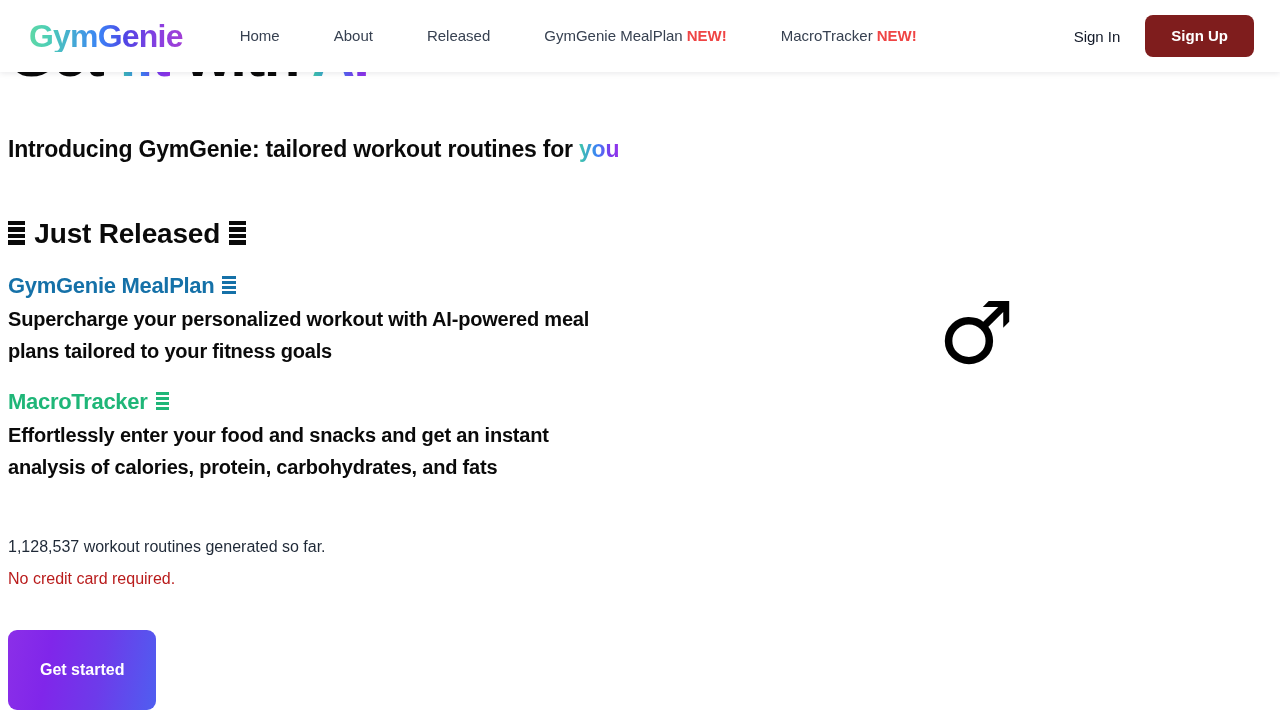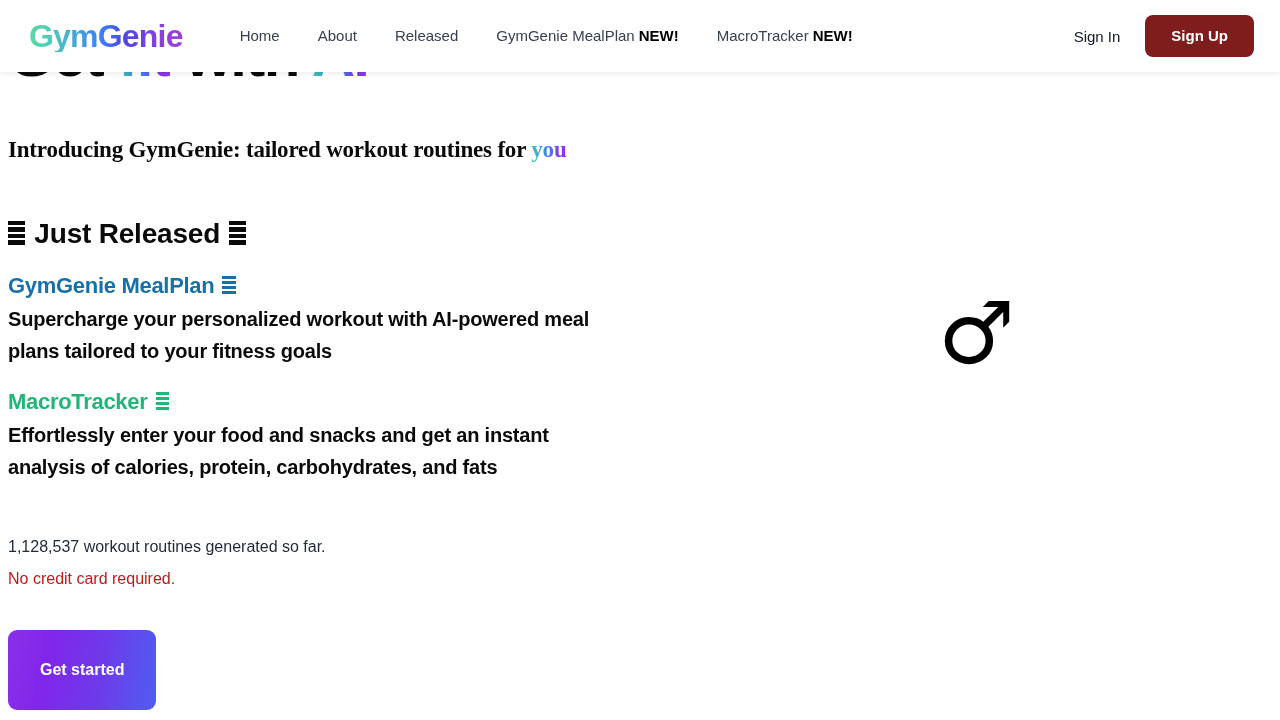--- a/index.html
+++ b/index.html
@@ -47,35 +47,35 @@
     color: transparent;
     -webkit-text-fill-color: transparent;
     white-space: nowrap;
     user-select: none;
   }
 
   .nav {
     display: flex;
     align-items: center;
     margin-left: 38px;
-    gap: 0px;
+    gap: 16px;
   }
 
   .nav-link {
     font-size: 15px;
     color: #374151;
     padding: 6px 19px;
     white-space: nowrap;
     cursor: pointer;
     line-height: 1.3;
     text-decoration: none;
   }
 
   .nav-link .badge-new {
-    color: #000000;
+    color: #ef4444;
     font-weight: 700;
     margin-left: 4px;
   }
 
   .header-right {
     position: absolute;
     right: 26px;
     top: 0;
     height: 72px;
     display: flex;
@@ -148,21 +148,20 @@
   .subhead {
     position: absolute;
     top: 133px;
     left: 8px;
     width: 640px;
     font-size: 23px;
     font-weight: 700;
     line-height: 33px;
     color: #0a0a0a;
     letter-spacing: -0.2px;
-    font-family: Liberation Serif, serif;
   }
 
   .subhead .grad-text { font-weight: 700; }
 
   
   .tofu {
     display: inline-block;
     vertical-align: -2px;
     width: 0.62em;
     height: 0.92em;

